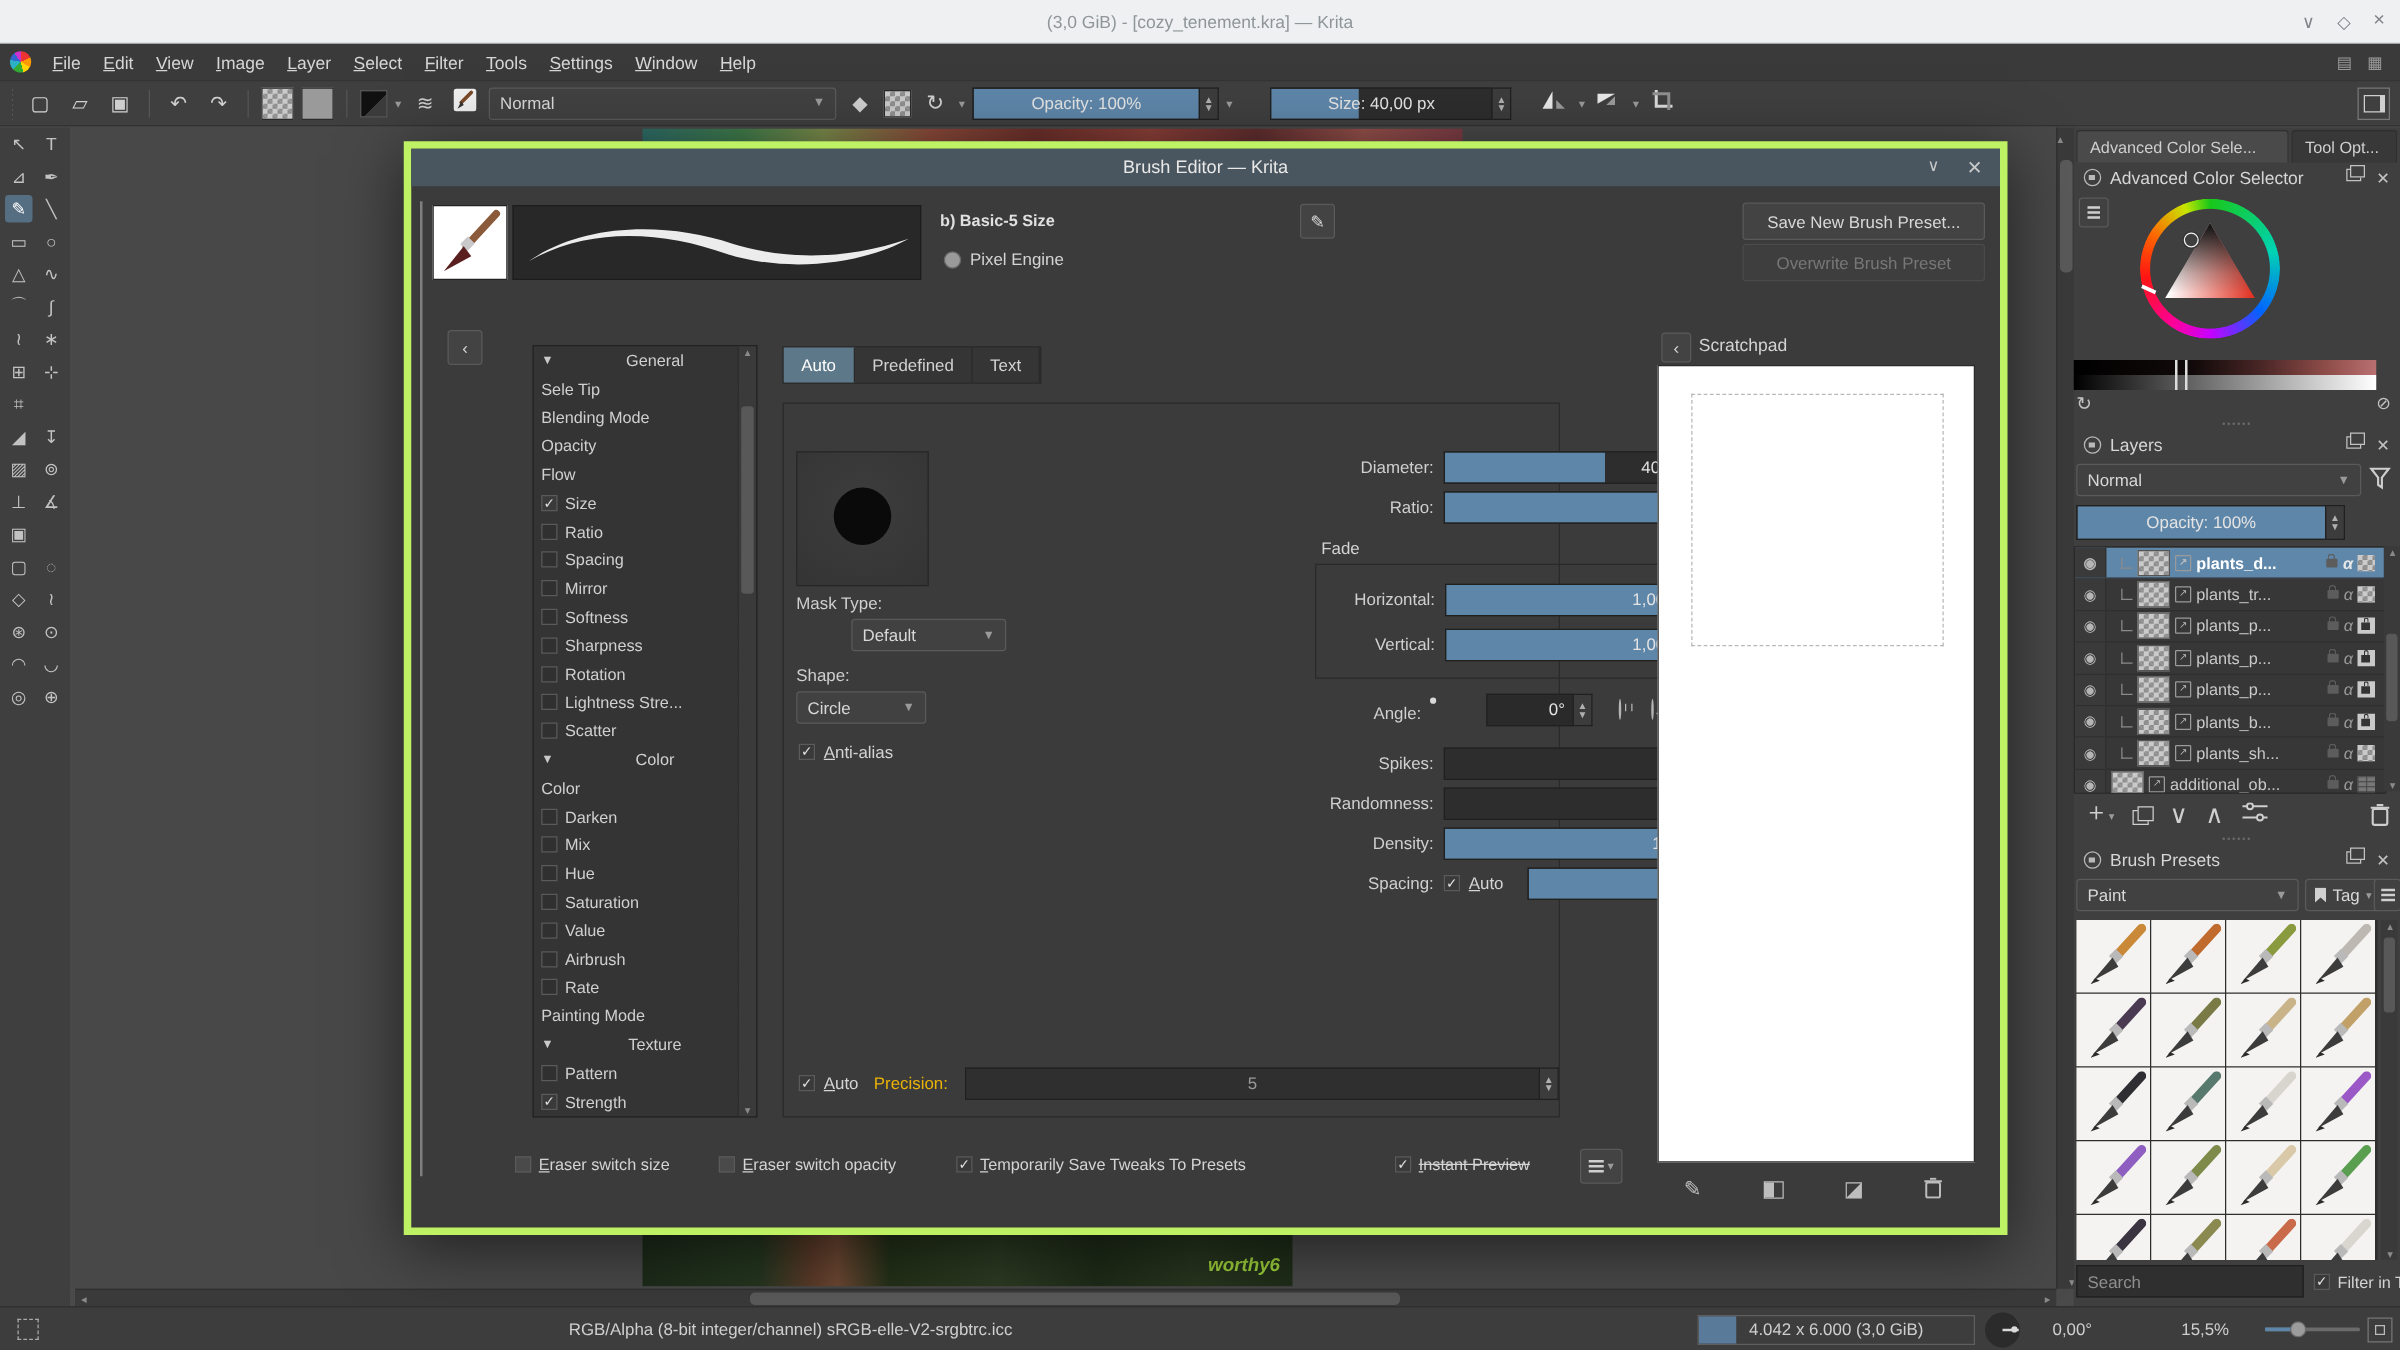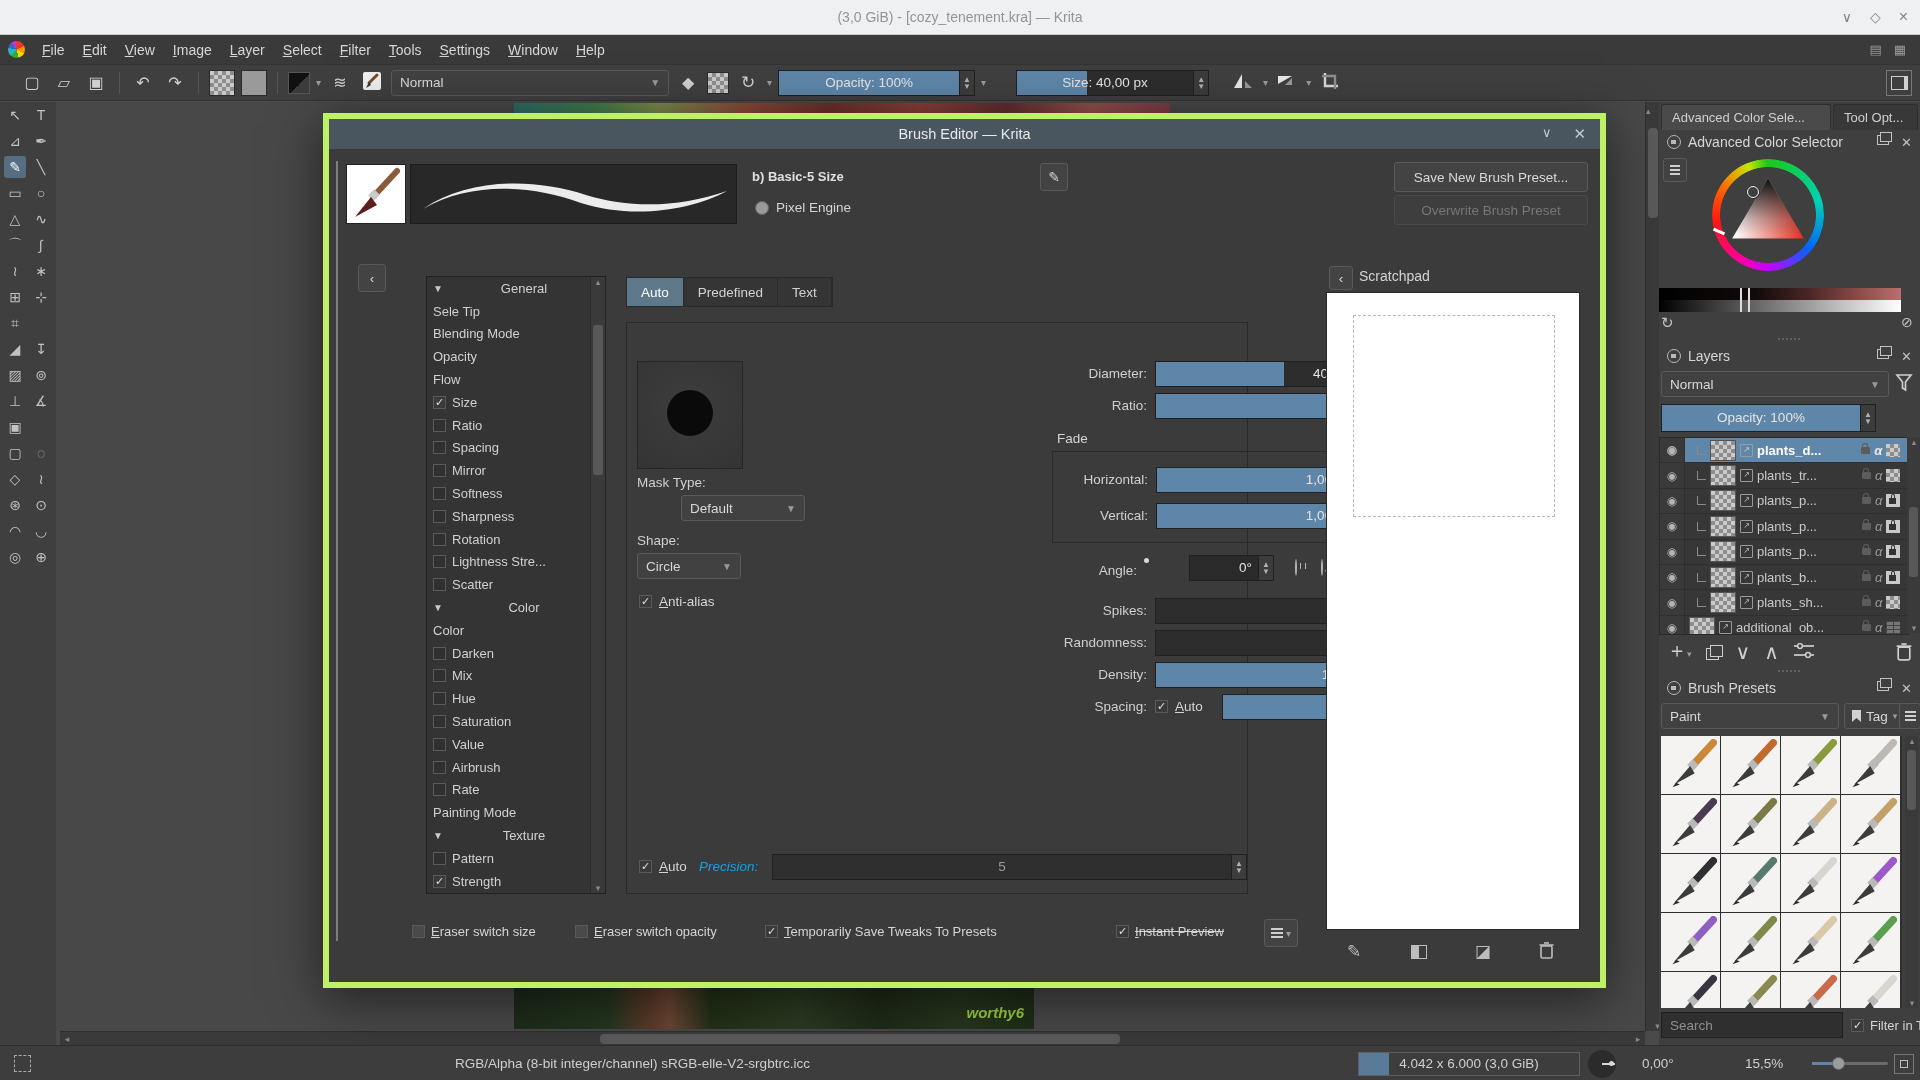--- a/index.html
+++ b/index.html
@@ -79,21 +79,21 @@
   .optrow .lk{margin-left:auto;opacity:.55;}
   .optscroll{position:absolute;right:0;top:0;width:14px;height:100%;background:#3a3a3a;border-left:1px solid #2a2a2a;}
   .optscroll .thumb{position:absolute;left:2px;top:48px;width:10px;height:150px;background:#585858;border-radius:3px;}
 
   
   .tabbar{display:flex;border:1px solid #2a2a2a;background:#353535;height:30px;box-sizing:border-box;}
   .tab{padding:0 14px;display:flex;align-items:center;color:#d2d2d2;font-size:13.5px;border-right:1px solid #2a2a2a;}
   .tab.active{background:#5d7889;color:#fff;}
 
   .field-label{position:absolute;color:#cfcfcf;font-size:13.5px;text-align:right;}
-  .field-label.dim{color:#0ea5e9;font-style:italic;}
+  .field-label.dim{color:#eab308;}
   .dial{border-radius:50%;background:#2b2b2b;position:relative;}
   .dial::after{content:'';position:absolute;left:50%;top:50%;width:45%;height:2px;background:#d9d9d9;transform:translateY(-1px);}
   .dial::before{content:'';position:absolute;right:8%;top:50%;width:5px;height:5px;margin-top:-2.5px;border-radius:50%;background:#d9d9d9;}
   .circ-ico{width:17px;height:17px;border:1.5px solid #b5b5b5;border-radius:50%;box-sizing:border-box;position:relative;}
   .circ-ico.slash::after{content:'';position:absolute;left:2px;top:7px;width:10px;height:1.5px;background:#b5b5b5;transform:rotate(-45deg);}
   .circ-ico.notch::after{content:'';position:absolute;left:4px;top:3px;width:6px;height:6px;border-left:1.5px solid #b5b5b5;border-right:1.5px solid #b5b5b5;box-sizing:border-box;}
   .linkico{display:inline-flex;flex-direction:column;gap:-1px;}
   .linkico i{width:8px;height:8px;border:1.5px solid #9a9a9a;border-radius:50%;box-sizing:border-box;display:block;}
   .linkico i+i{margin-top:-2px;}
 

